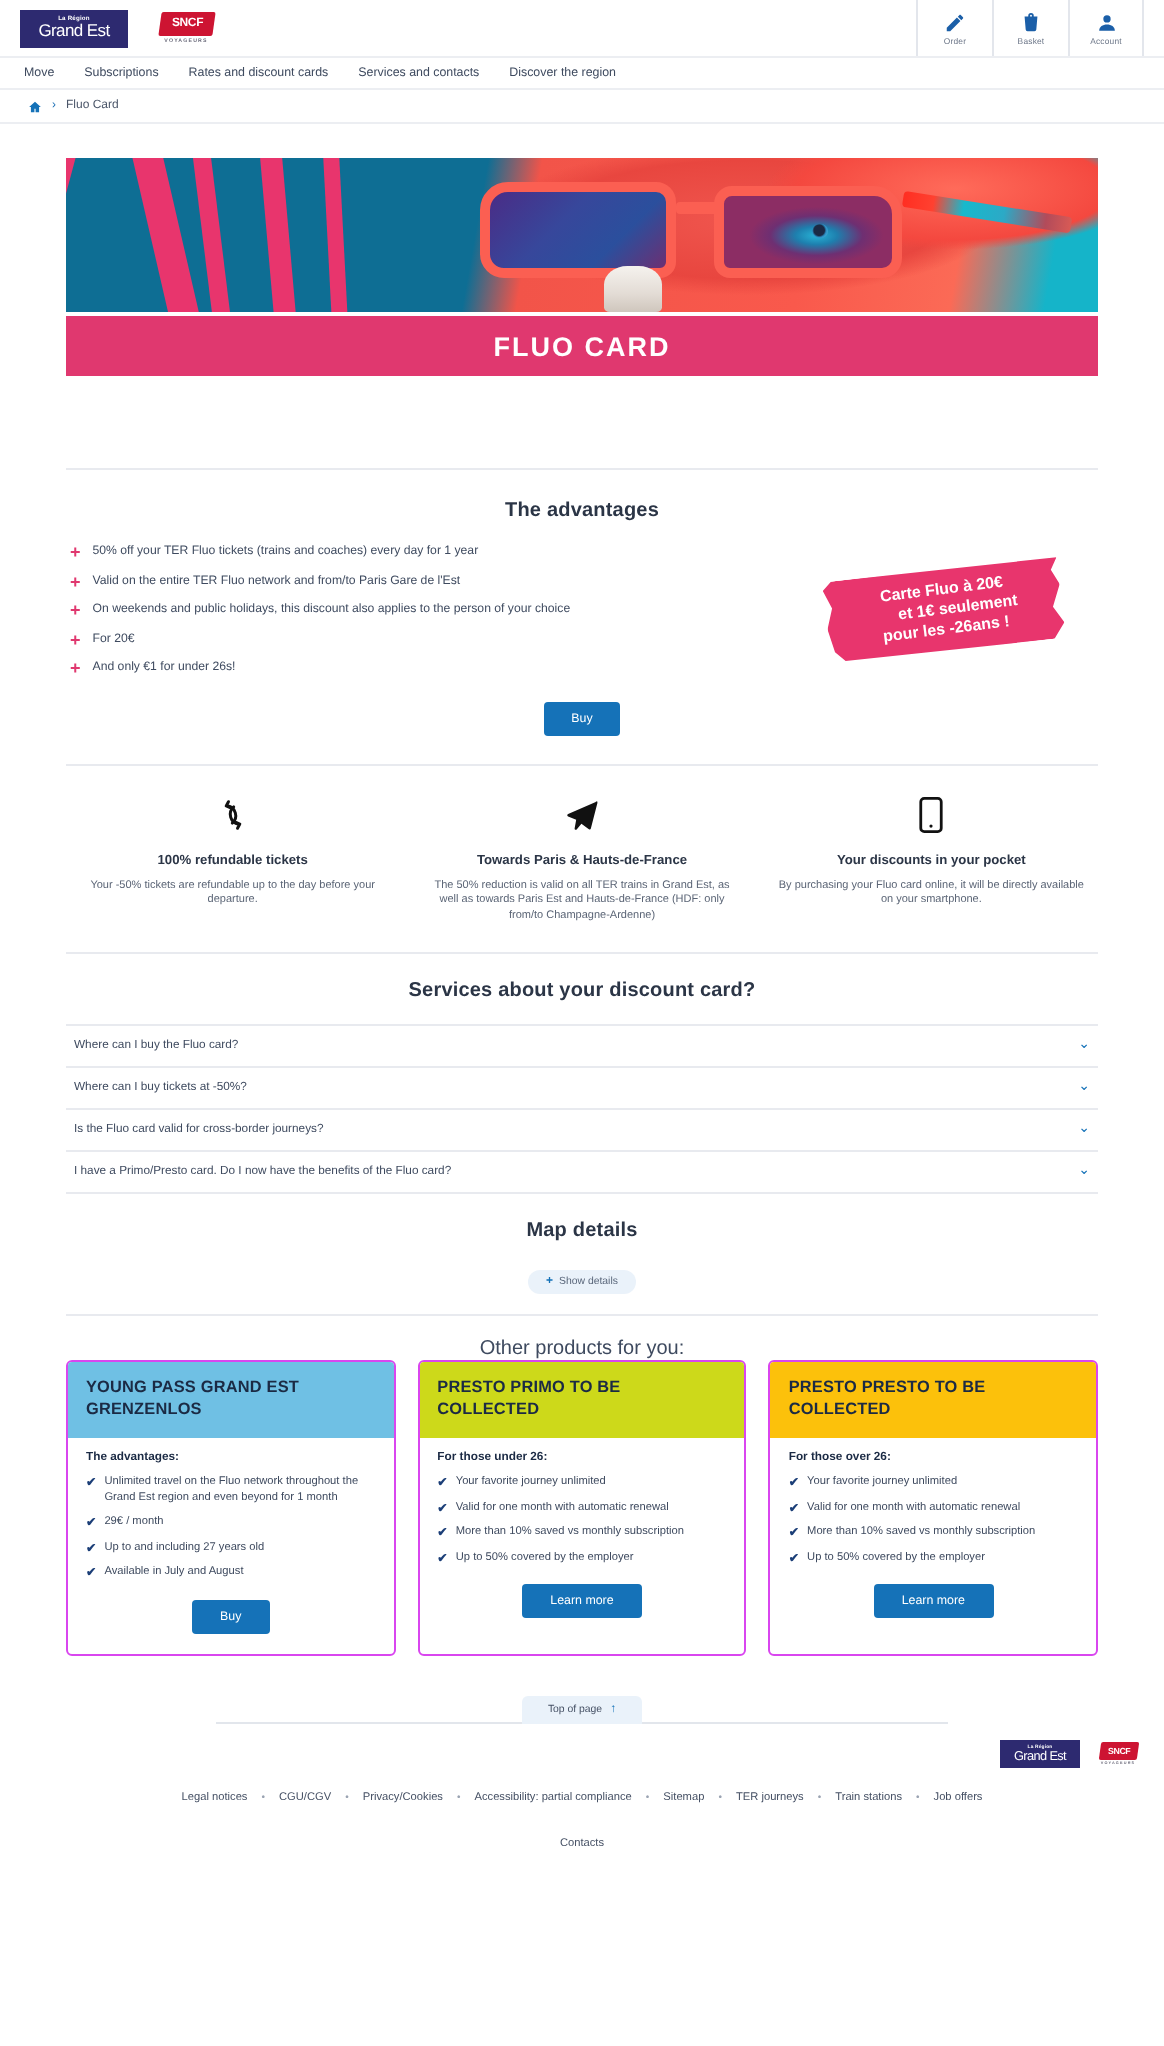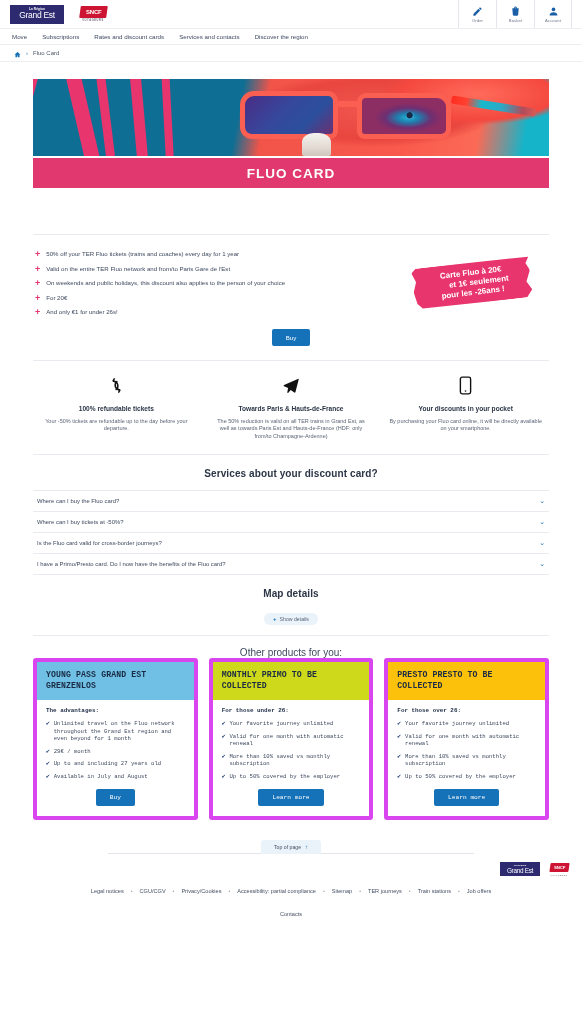--- a/index.html
+++ b/index.html
@@ -158,21 +158,21 @@
     display:inline-flex; align-items:center; gap:3px;
     background:#eaf2fa; border-radius:9px; padding:3px 9px; cursor:pointer;
   }
   .pill .p { color:#1572b8; font-size:6px; font-weight:700; }
   .pill .l { color:#59667a; font-size:5.2px; }
 
   
   .prod { padding-top:11px; }
   .prod h2 { font-size:10px; font-weight:400; color:#3e4a5f; text-align:center; margin-bottom:0; }
   .cards { display:flex; gap:11px; }
-  .card { flex:1; border:4px solid #d946ef; border-radius:3px; overflow:hidden; background:#fff; display:flex; flex-direction:column;font-family:Liberation Mono, monospace; }
+  .card { flex:1; border:1px solid #d946ef; border-radius:3px; overflow:hidden; background:#fff; display:flex; flex-direction:column; }
   .card-head { padding:8px 9px 9px; }
   .card-head .h {
     font-size:8.2px; font-weight:700; color:#1b2a44; line-height:10.5px; letter-spacing:.1px;
   }
   .card-body { padding:7px 9px 10px; flex:1; display:flex; flex-direction:column; }
   .card-body .sub { font-size:5.9px; font-weight:700; color:#1b2a44; margin-bottom:6px; }
   .ck { display:flex; align-items:flex-start; gap:4px; margin-bottom:5px; }
   .ck .mark { color:#1b3e77; font-size:6.2px; font-weight:700; line-height:7.5px; }
   .ck .t { font-size:5.6px; color:#3e4a5f; line-height:7.5px; }
   .card-btn-row { display:flex; justify-content:center; margin-top:4px; }
@@ -288,20 +288,21 @@
       </div>
       <div class="hero-band">
         <span class="t">FLUO CARD</span>
       </div>
     </div>
 
     <div style="height:46px;"></div>
     <div class="rule"></div>
 
     <div class="adv">
+      <h2 class="sec-title">The advantages</h2>
       <div class="adv-body">
         <div class="adv-list">
           <div class="adv-item">
             <span class="plus">+</span>
             <span class="txt">50% off your TER Fluo tickets (trains and coaches) every day for 1 year</span>
           </div>
           <div class="adv-item">
             <span class="plus">+</span>
             <span class="txt">Valid on the entire TER Fluo network and from/to Paris Gare de l'Est</span>
           </div>
@@ -426,21 +427,21 @@
               <span class="t">Available in July and August</span>
             </div>
             <div class="card-btn-row">
               <button class="btn">Buy</button>
             </div>
           </div>
         </div>
 
         <div class="card">
           <div class="card-head" style="background:#cdd91a;">
-            <div class="h">MONTHLY PRIMO TO BE COLLECTED</div>
+            <div class="h">PRESTO PRIMO TO BE COLLECTED</div>
           </div>
           <div class="card-body">
             <div class="sub">For those under 26:</div>
             <div class="ck">
               <span class="mark">✔</span>
               <span class="t">Your favorite journey unlimited</span>
             </div>
             <div class="ck">
               <span class="mark">✔</span>
               <span class="t">Valid for one month with automatic renewal</span>

